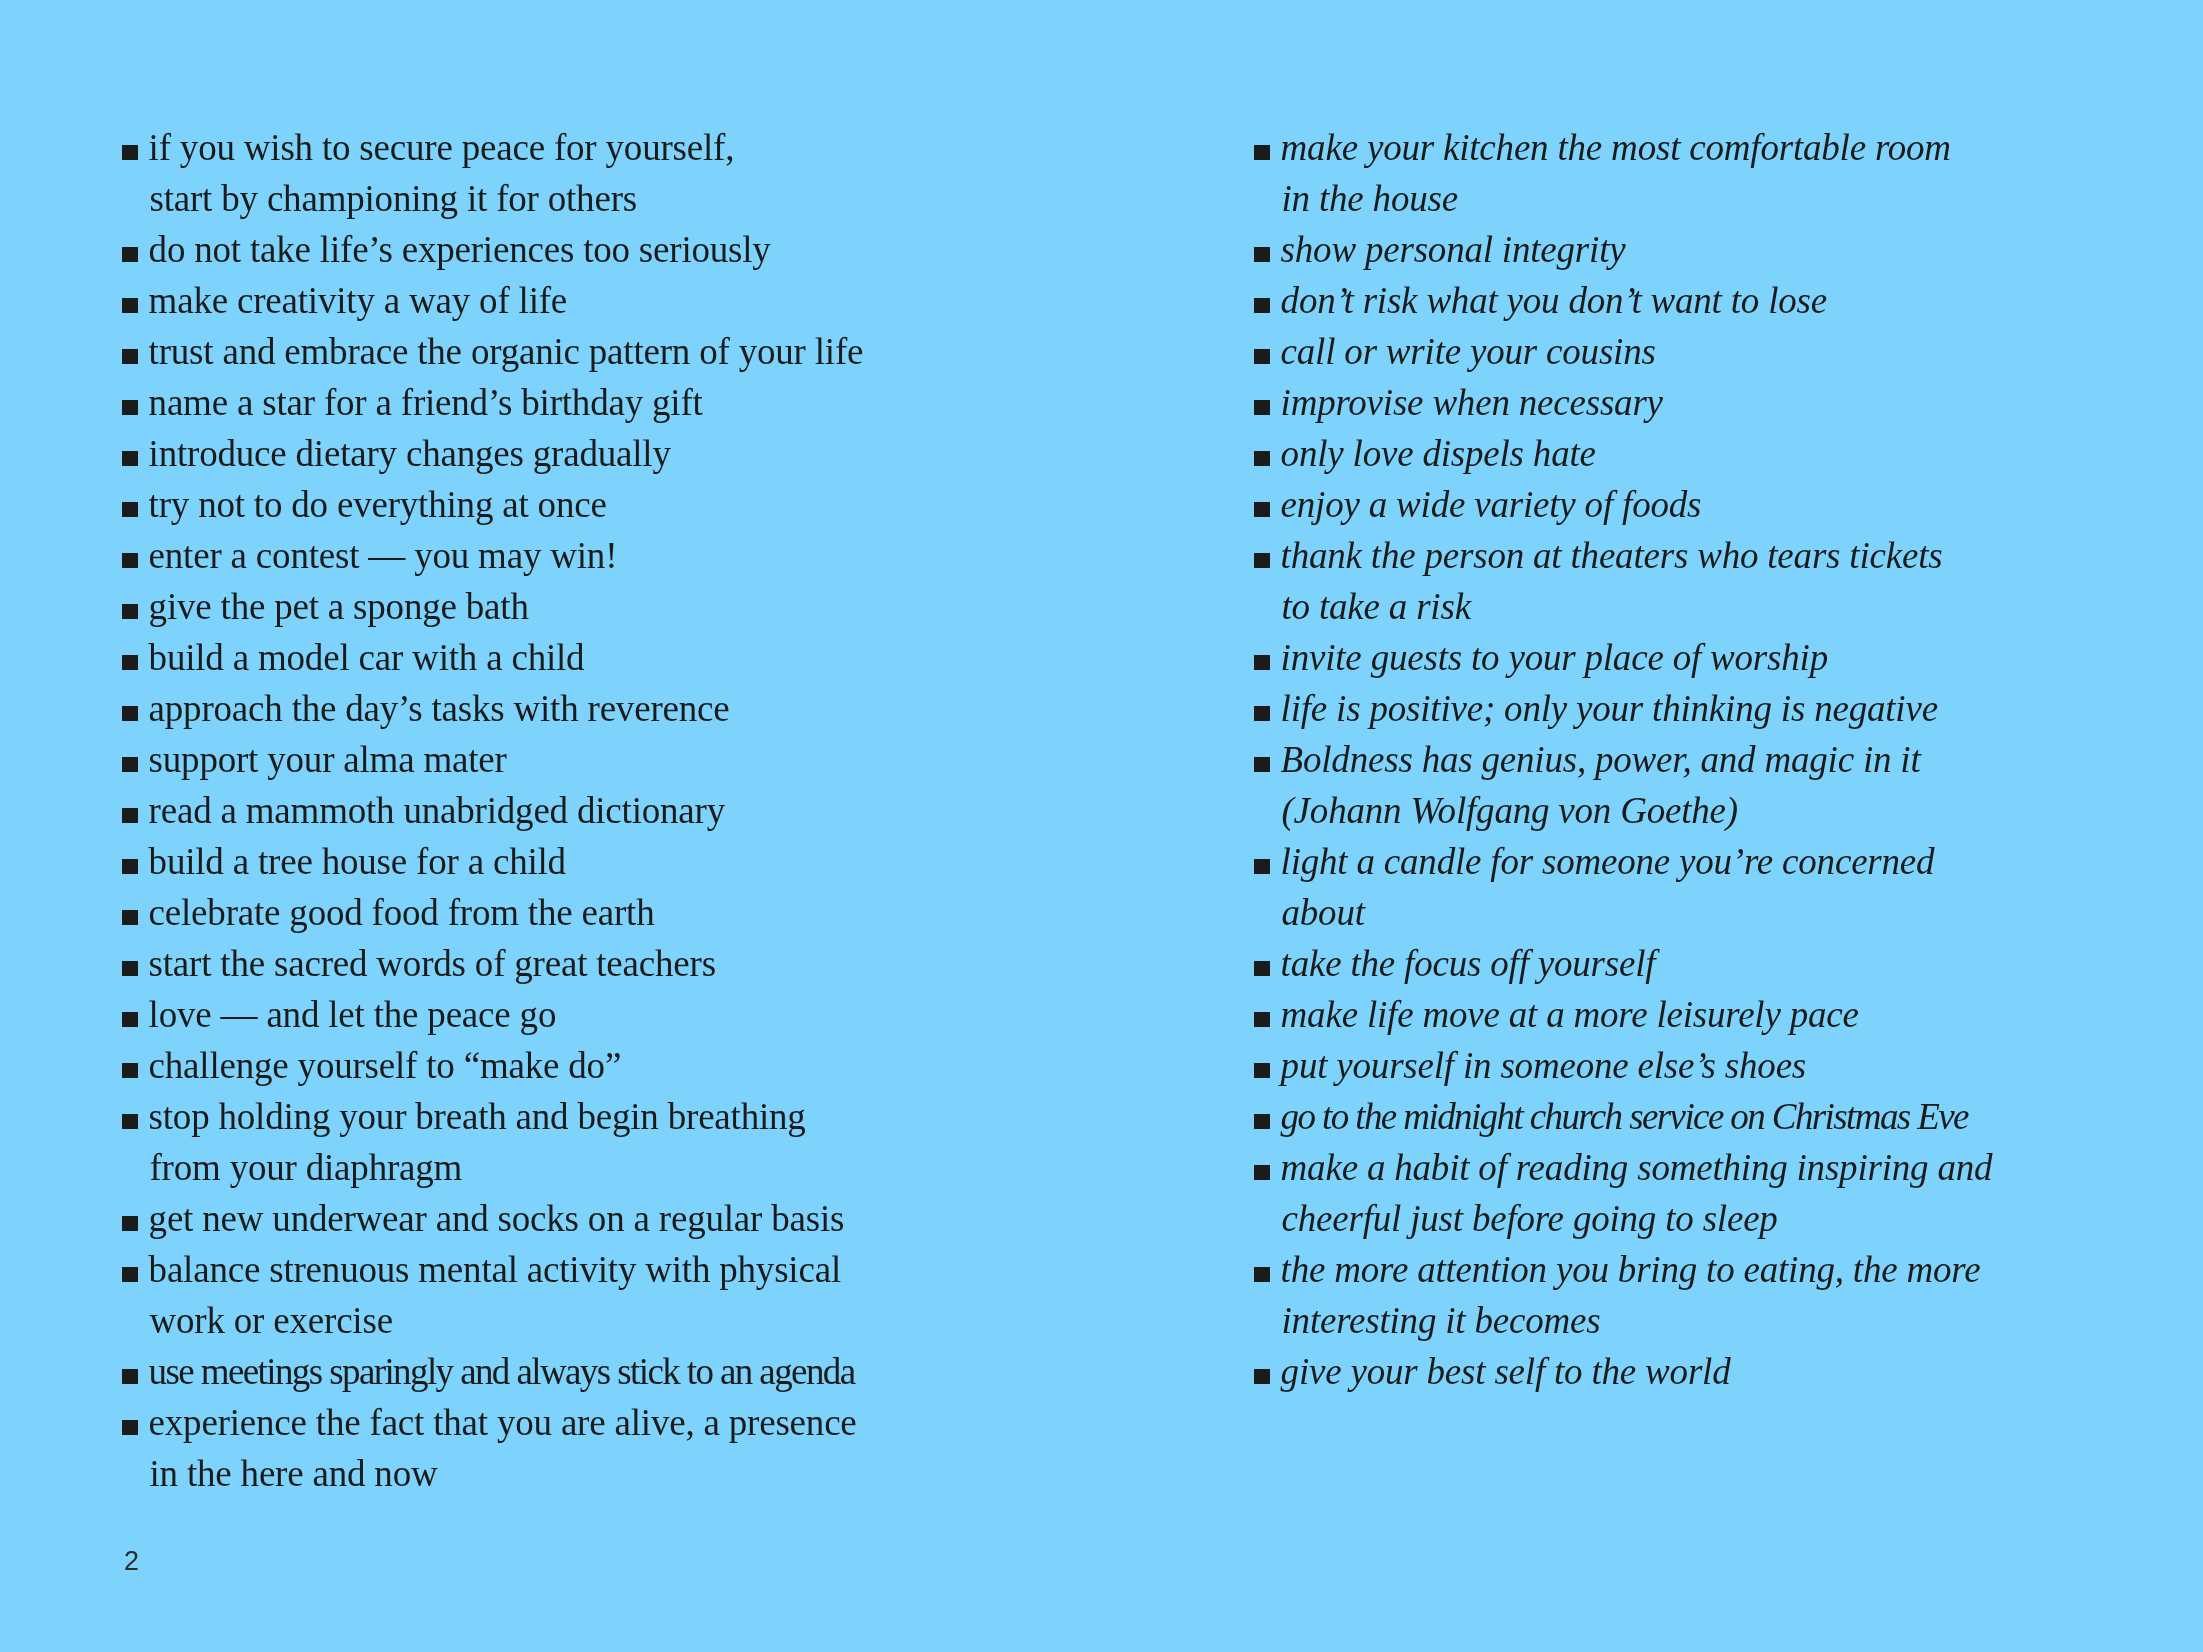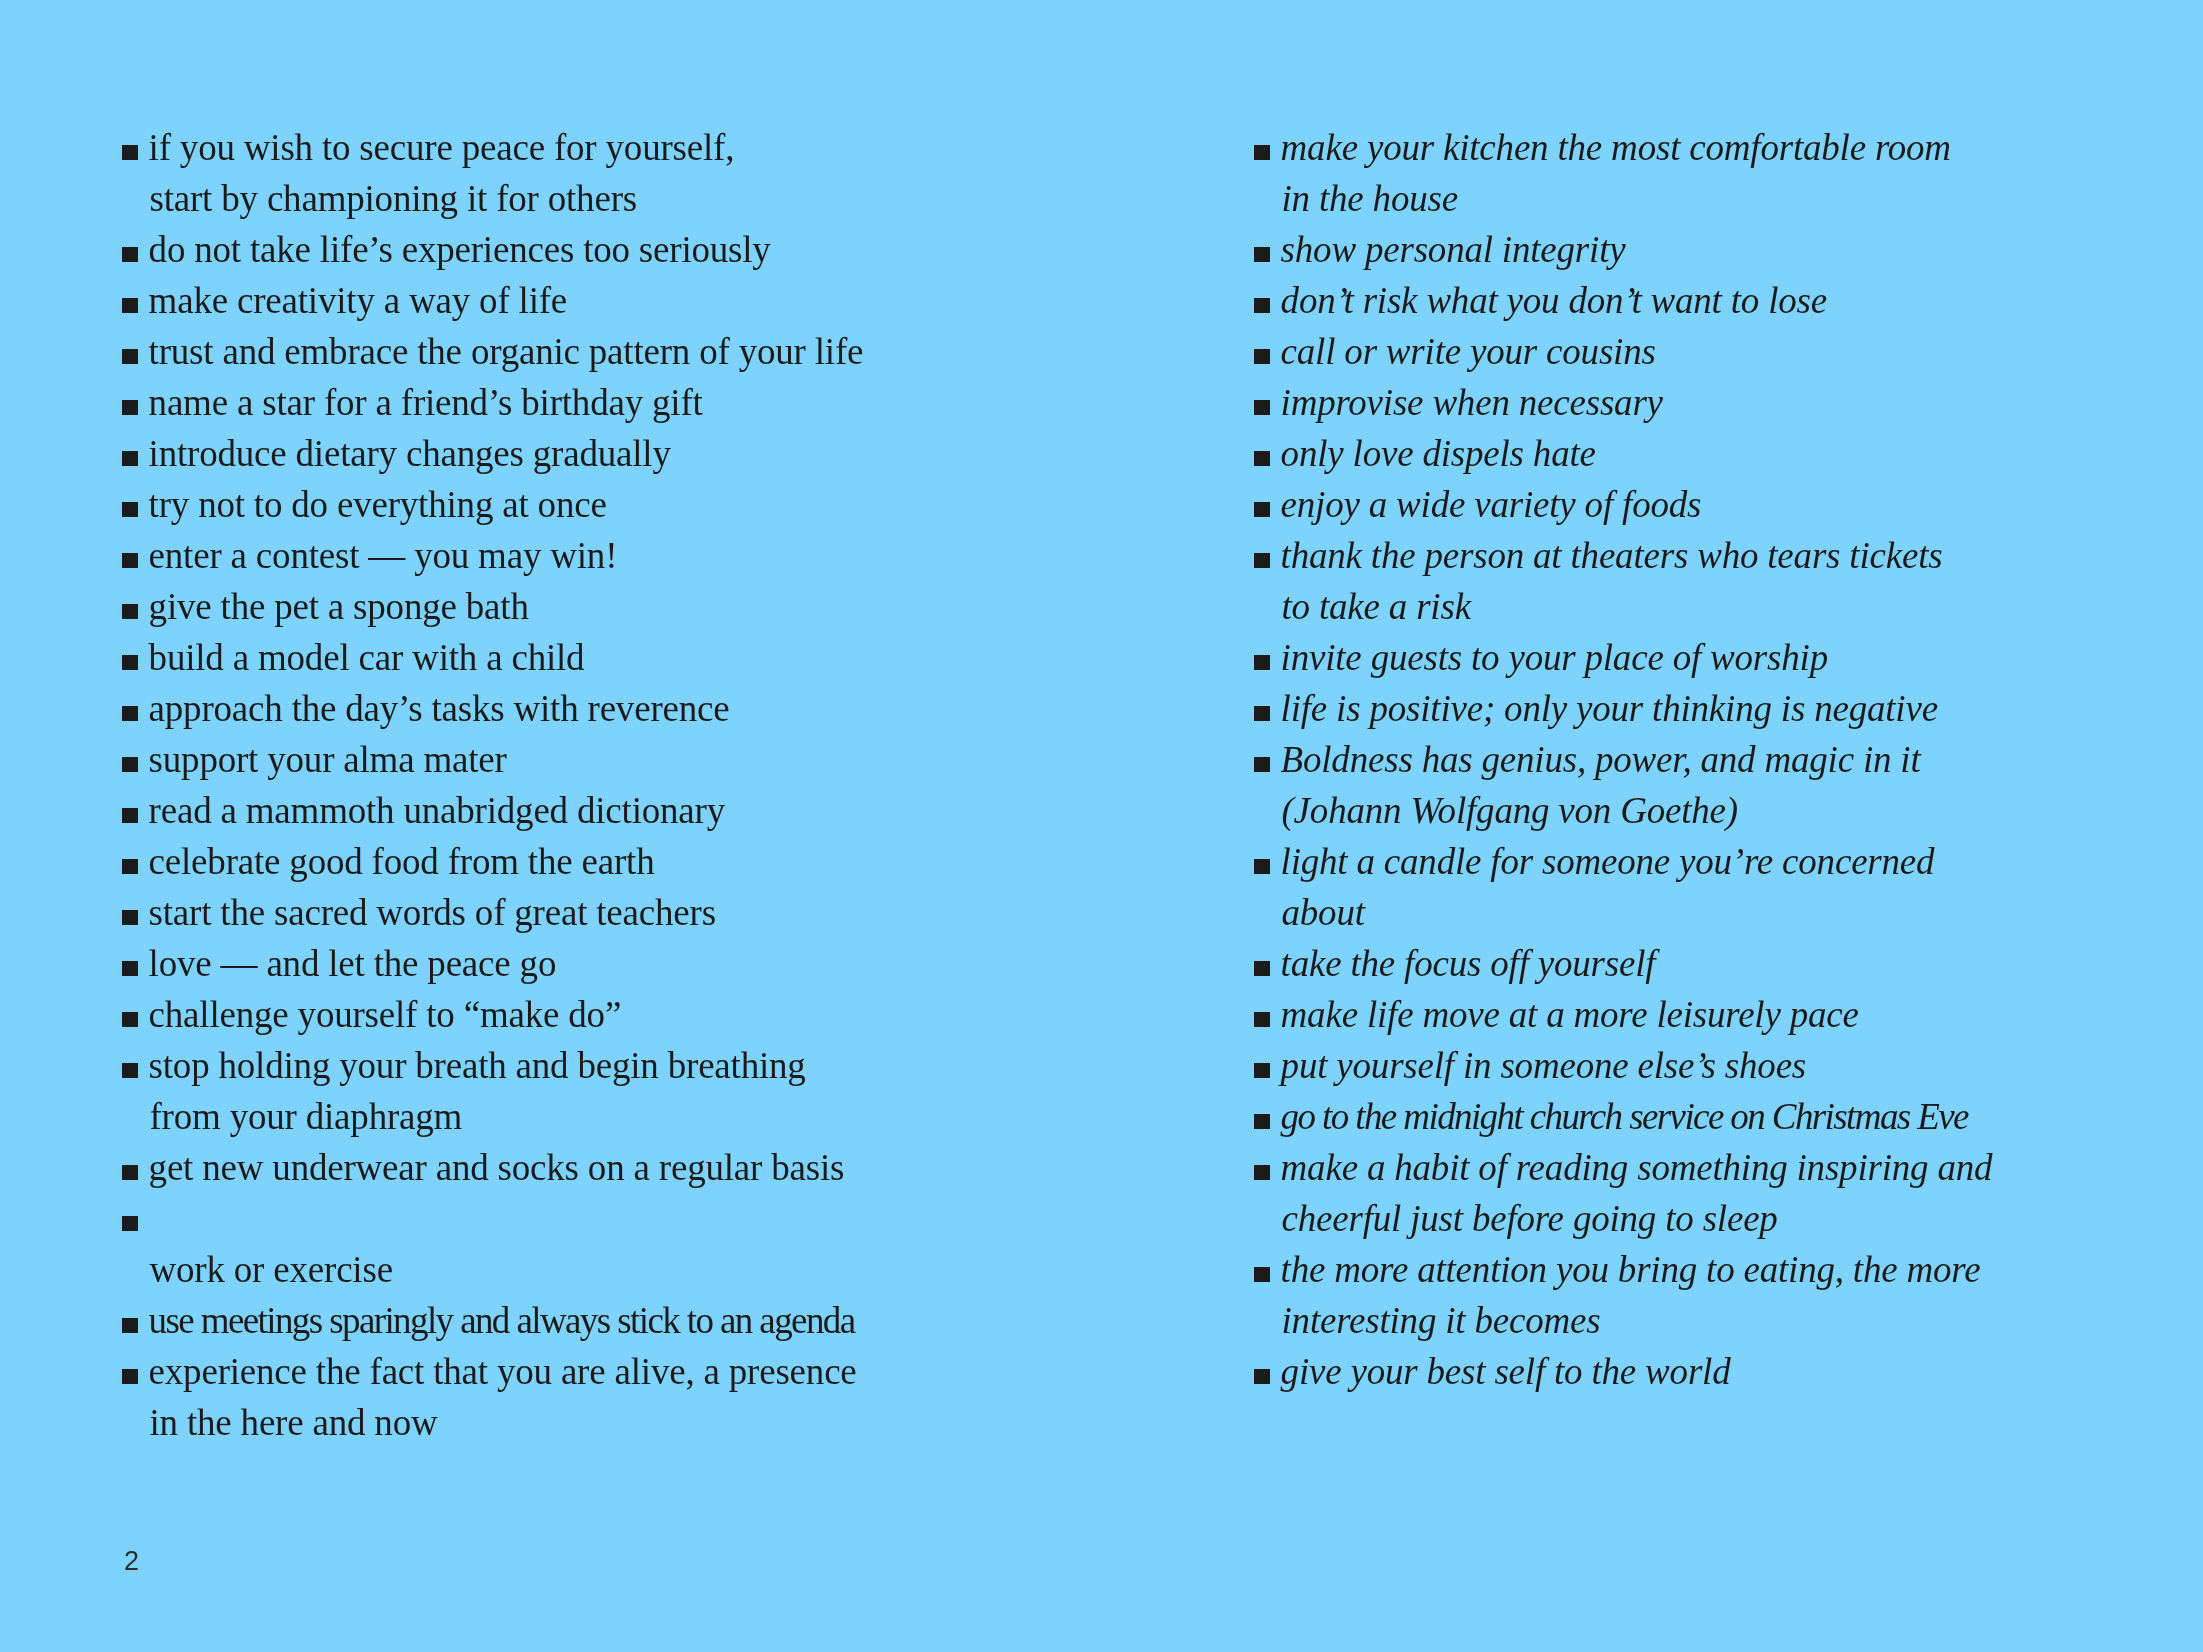--- a/index.html
+++ b/index.html
@@ -105,40 +105,43 @@
         <li class="advice-item">
           <div class="advice-line"><span class="bullet" style="background: rgb(27, 27, 27);"></span><span class="line-text">approach the day’s tasks with reverence</span></div>
         </li>
         <li class="advice-item">
           <div class="advice-line"><span class="bullet" style="background: rgb(27, 27, 27);"></span><span class="line-text">support your alma mater</span></div>
         </li>
         <li class="advice-item">
           <div class="advice-line"><span class="bullet" style="background: rgb(27, 27, 27);"></span><span class="line-text">read a mammoth unabridged dictionary</span></div>
         </li>
         <li class="advice-item">
+          <div class="advice-line"><span class="bullet" style="background: rgb(27, 27, 27);"></span><span class="line-text">build a tree house for a child</span></div>
+        </li>
+        <li class="advice-item">
           <div class="advice-line"><span class="bullet" style="background: rgb(27, 27, 27);"></span><span class="line-text">celebrate good food from the earth</span></div>
         </li>
         <li class="advice-item">
           <div class="advice-line"><span class="bullet" style="background: rgb(27, 27, 27);"></span><span class="line-text">start the sacred words of great teachers</span></div>
         </li>
         <li class="advice-item">
           <div class="advice-line"><span class="bullet" style="background: rgb(27, 27, 27);"></span><span class="line-text">love — and let the peace go</span></div>
         </li>
         <li class="advice-item">
           <div class="advice-line"><span class="bullet" style="background: rgb(27, 27, 27);"></span><span class="line-text">challenge yourself to “make do”</span></div>
         </li>
         <li class="advice-item">
           <div class="advice-line"><span class="bullet" style="background: rgb(27, 27, 27);"></span><span class="line-text">stop holding your breath and begin breathing</span></div>
           <div class="advice-line cont"><span class="line-text">from your diaphragm</span></div>
         </li>
         <li class="advice-item">
           <div class="advice-line"><span class="bullet" style="background: rgb(27, 27, 27);"></span><span class="line-text">get new underwear and socks on a regular basis</span></div>
         </li>
         <li class="advice-item">
-          <div class="advice-line"><span class="bullet" style="background: rgb(27, 27, 27);"></span></div>
+          <div class="advice-line"><span class="bullet" style="background: rgb(27, 27, 27);"></span><span class="line-text">balance strenuous mental activity with physical</span></div>
           <div class="advice-line cont"><span class="line-text">work or exercise</span></div>
         </li>
         <li class="advice-item">
           <div class="advice-line tight"><span class="bullet" style="background: rgb(27, 27, 27);"></span><span class="line-text">use meetings sparingly and always stick to an agenda</span></div>
         </li>
         <li class="advice-item">
           <div class="advice-line"><span class="bullet" style="background: rgb(27, 27, 27);"></span><span class="line-text">experience the fact that you are alive, a presence</span></div>
           <div class="advice-line cont"><span class="line-text">in the here and now</span></div>
         </li>
       </ul>

